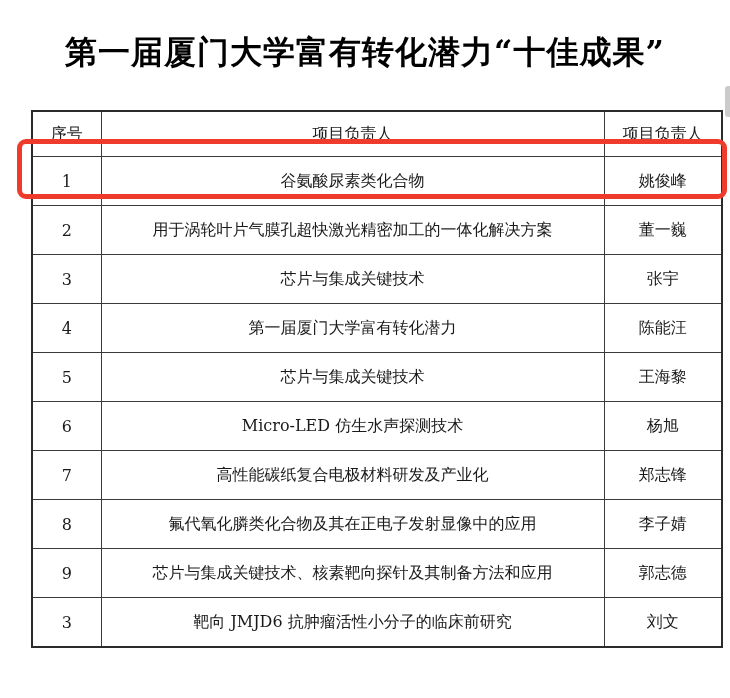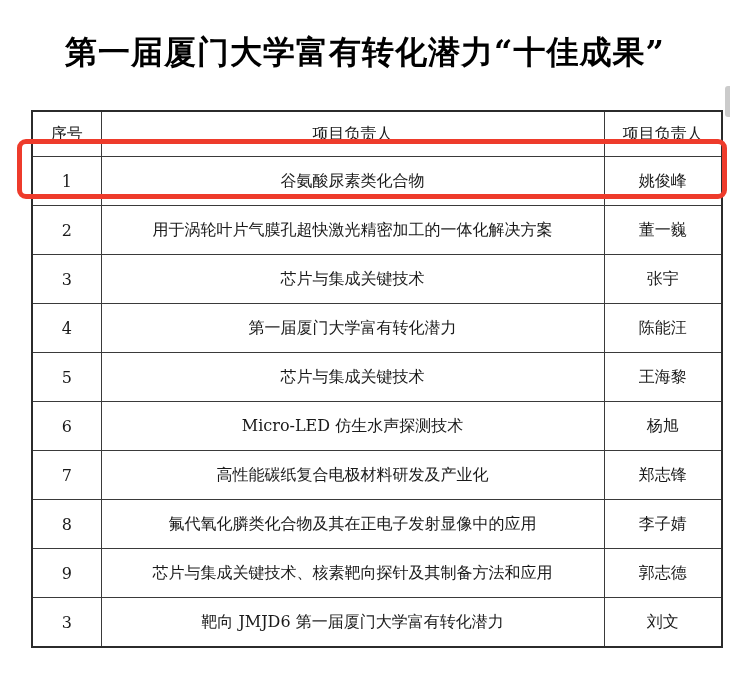--- a/index.html
+++ b/index.html
@@ -135,21 +135,21 @@
         <td>氟代氧化膦类化合物及其在正电子发射显像中的应用</td>
         <td>李子婧</td>
       </tr>
       <tr>
         <td>9</td>
         <td>芯片与集成关键技术、核素靶向探针及其制备方法和应用</td>
         <td>郭志德</td>
       </tr>
       <tr>
         <td>3</td>
-        <td>靶向 JMJD6 第一届厦门大学富有转化潜力</td>
+        <td>靶向 JMJD6 抗肿瘤活性小分子的临床前研究</td>
         <td>刘文</td>
       </tr>
     </tbody>
   </table>
 
   <div class="highlight-box"></div>
 
   <div class="scroll-thumb"></div>
 
 </div>

